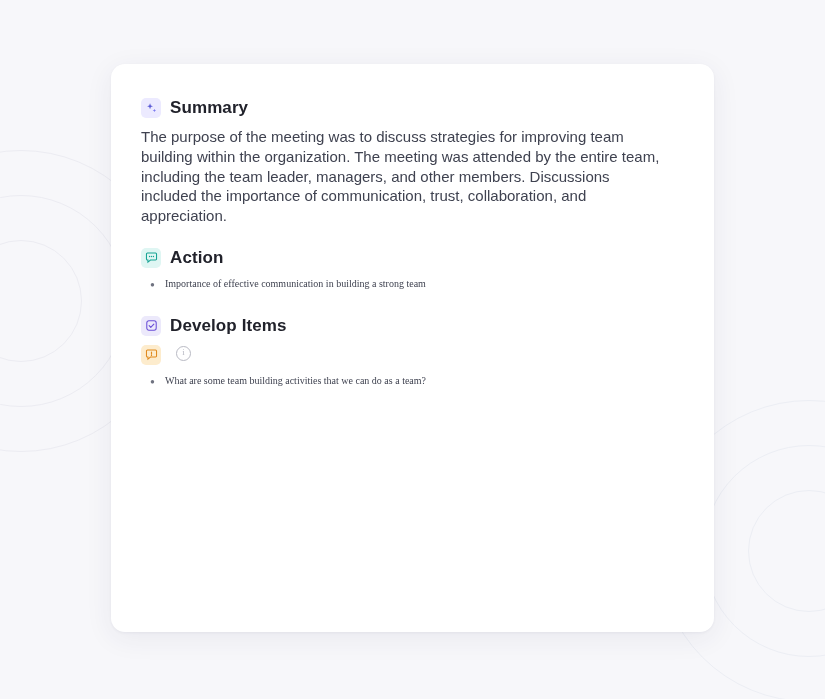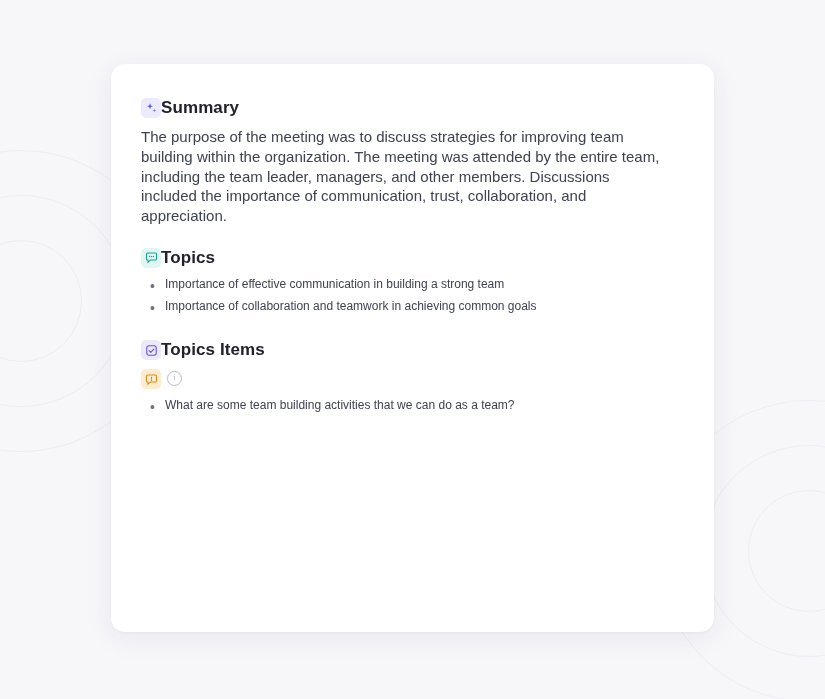--- a/index.html
+++ b/index.html
@@ -41,20 +41,21 @@
     box-sizing: border-box;
     padding: 30px 30px 24px 30px;
     overflow: hidden;
   }
 
   .section { margin-bottom: 6px; }
 
   .section-head {
     display: flex;
     align-items: center;
+    gap: 9px;
     margin-bottom: 9px;
   }
 
   .sec-icon {
     width: 20px;
     height: 20px;
     border-radius: 5px;
     display: inline-flex;
     align-items: center;
     justify-content: center;
@@ -97,27 +98,28 @@
     margin: 0 8px 22px 0;
     max-width: 525px;
   }
 
   ul.bullets {
     margin: 0 0 24px 0;
     padding: 0 0 0 22px;
     list-style: none;
   }
   ul.bullets li {
-    font-size: 12px;
+    font-size: 10px;
     line-height: 1.3;
     color: #3f4250;
     margin-bottom: 6px;
     position: relative;
     padding-left: 2px;
     max-width: 510px;
+    font-family: Liberation Serif, serif;
   }
   ul.bullets li::before {
     content: "•";
     position: absolute;
     left: -13px;
     top: 0;
     color: #6f7280;
     font-size: 14px;
   }
 
@@ -154,37 +156,36 @@
   <div class="section sec-topics">
     <div class="section-head">
       <span class="sec-icon icon-topics">
         <svg width="13" height="13" viewBox="0 0 16 16">
           <path d="M3 2.5h10a1.2 1.2 0 0 1 1.2 1.2v6.2A1.2 1.2 0 0 1 13 11.1H6.7L3.6 13.6v-2.5H3a1.2 1.2 0 0 1-1.2-1.2V3.7A1.2 1.2 0 0 1 3 2.5z" fill="none" stroke="#16a394" stroke-width="1.3"></path>
           <circle cx="5.6" cy="6.8" r="0.85" fill="#16a394"></circle>
           <circle cx="8" cy="6.8" r="0.85" fill="#16a394"></circle>
           <circle cx="10.4" cy="6.8" r="0.85" fill="#16a394"></circle>
         </svg>
       </span>
-      <span class="section-title">Topics</span>
+      <span class="section-title">Action</span>
     </div>
     <ul class="bullets">
       <li>Importance of effective communication in building a strong team</li>
-      <li>Importance of collaboration and teamwork in achieving common goals</li>
     </ul>
   </div>
 
   <div class="section sec-action">
     <div class="section-head">
       <span class="sec-icon icon-action">
         <svg width="13" height="13" viewBox="0 0 16 16">
           <rect x="2.2" y="2.2" width="11.6" height="11.6" rx="2.6" fill="none" stroke="#6b4fd8" stroke-width="1.3"></rect>
           <path d="M5.1 8.2l2.0 2.0 3.8-4.0" fill="none" stroke="#6b4fd8" stroke-width="1.4" stroke-linecap="round" stroke-linejoin="round"></path>
         </svg>
       </span>
-      <span class="section-title">Topics Items</span>
+      <span class="section-title">Develop Items</span>
     </div>
   </div>
 
   <div class="section sec-key">
     <div class="section-head">
       <span class="sec-icon icon-key">
         <svg width="13" height="13" viewBox="0 0 16 16">
           <path d="M3 2.5h10a1.2 1.2 0 0 1 1.2 1.2v6.2A1.2 1.2 0 0 1 13 11.1H6.7L3.6 13.6v-2.5H3a1.2 1.2 0 0 1-1.2-1.2V3.7A1.2 1.2 0 0 1 3 2.5z" fill="none" stroke="#e08a1e" stroke-width="1.3"></path>
           <path d="M8 5.0v2.6" stroke="#e08a1e" stroke-width="1.4" stroke-linecap="round"></path>
           <circle cx="8" cy="9.1" r="0.8" fill="#e08a1e"></circle>

